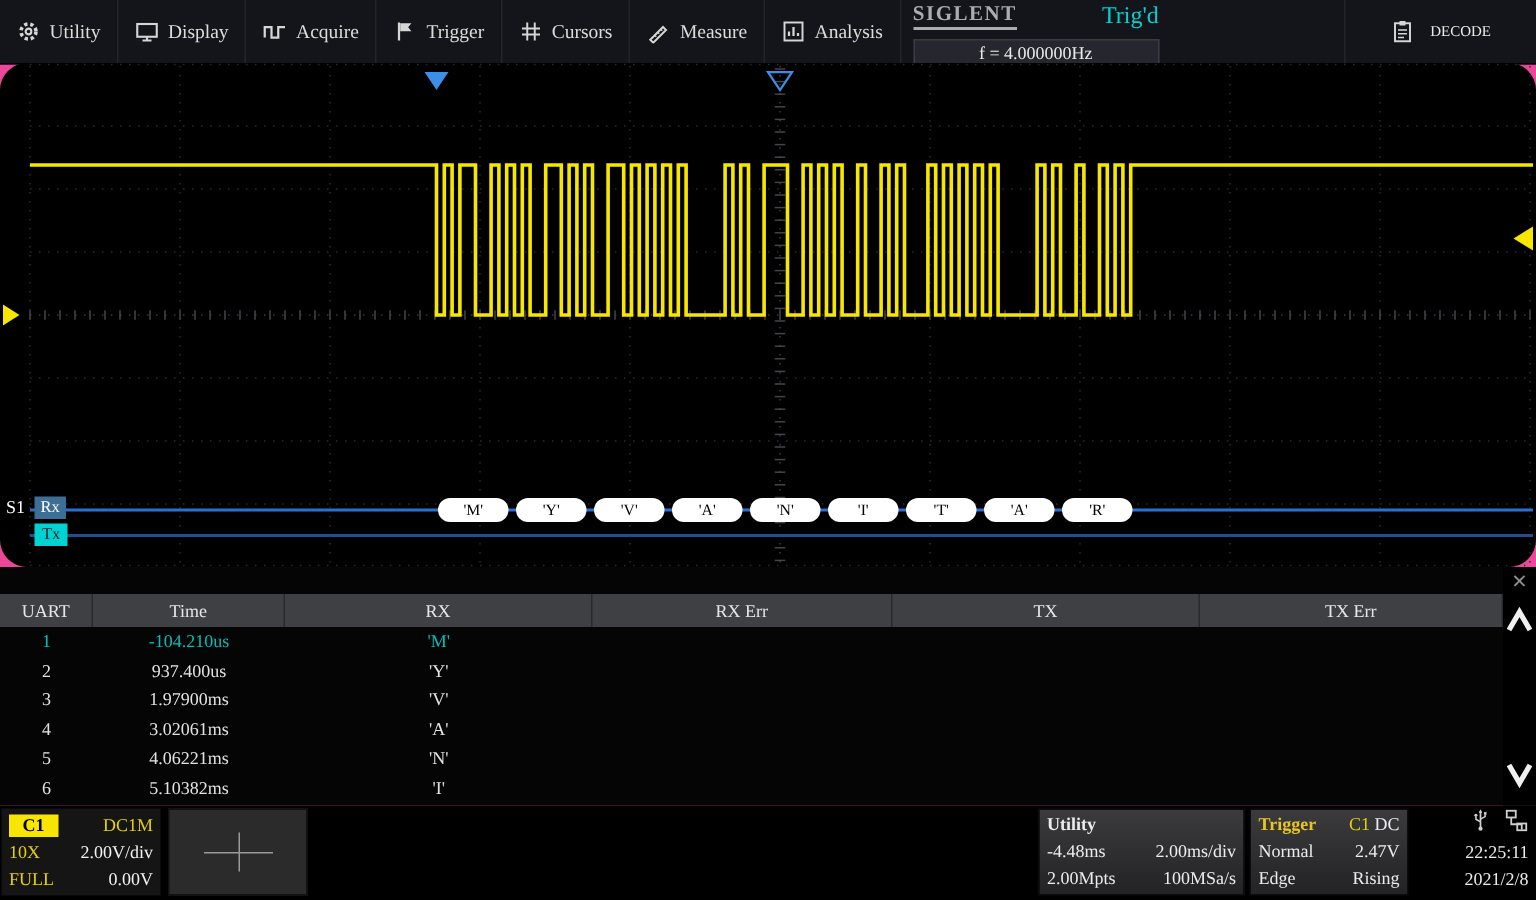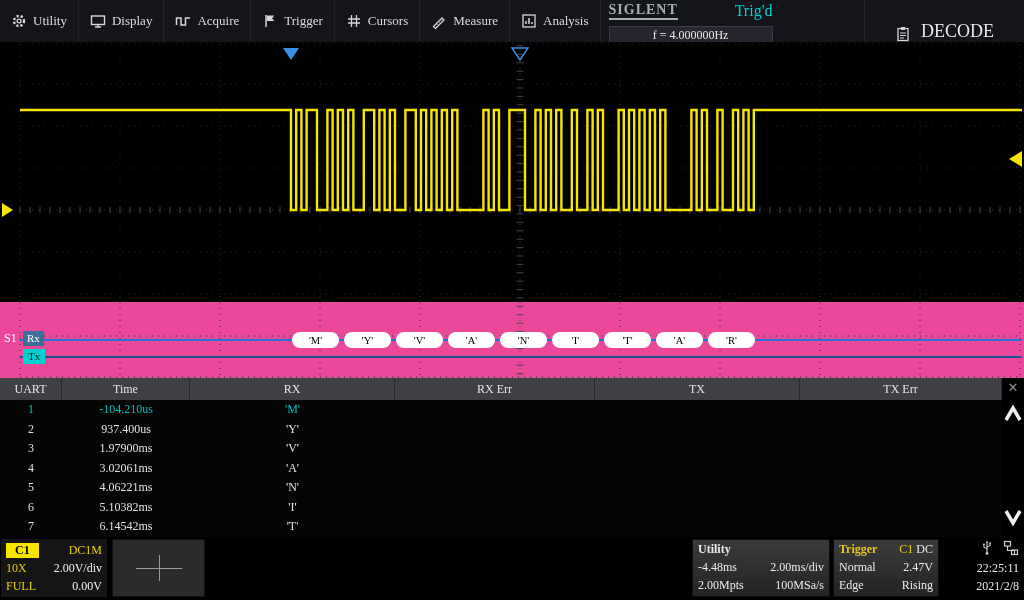--- a/index.html
+++ b/index.html
@@ -11,37 +11,37 @@
           display:flex;align-items:stretch;border-bottom:1px solid #000;}
   .menu{display:flex;}
   .menu-item{display:flex;align-items:center;gap:6px;padding:0 11px;border-right:1px solid #23242b;
              font-size:13px;color:#dcdcdc;white-space:nowrap;}
   .micon{width:16px;height:16px;display:inline-flex;align-items:center;justify-content:center;}
   .brand{width:164px;display:flex;flex-direction:column;justify-content:flex-start;gap:6px;padding:2px 8px;}
   .brand-row{display:flex;justify-content:space-between;align-items:center;}
   .logo{color:#a8adb3;font-weight:bold;font-size:14px;letter-spacing:1px;border-bottom:2px solid #a8adb3;line-height:1.15;}
   .trig{font-size:16px;}
   .freq{background:#26272e;border:1px solid #3a3b44;color:#eaeaea;font-size:12px;text-align:center;padding:1px 0;}
-  .decode-btn{margin-left:auto;display:flex;align-items:flex-end;gap:10px;padding:0 30px;
-              border-left:1px solid #23242b;font-size:18px;color:#eaeaea;}
+  .decode-btn{margin-left:auto;display:flex;align-items:center;gap:10px;padding:0 30px;
+              border-left:1px solid #23242b;font-size:10px;color:#eaeaea;}
 
   
-  .scope{position:absolute;top:42px;left:0;width:1024px;height:260px;background:#000;}
+  .scope{position:absolute;top:42px;left:0;width:1024px;height:336px;background:#000;border-radius:18px;}
   .scope svg{position:absolute;top:0;left:0;}
   .buslabel{position:absolute;font-size:12px;line-height:15px;}
   .s1{left:4px;top:289px;color:#fff;}
   .rx{left:23px;top:289px;background:#3d6f96;color:#fff;padding:0 4px;font-size:11px;}
   .tx{left:23px;top:307px;background:#00dcdc;color:#00222a;padding:0 5px;font-size:11px;}
   .bubble{position:absolute;top:290px;height:16px;background:#fff;color:#000;border-radius:8px;
           font-size:10.5px;display:flex;align-items:center;justify-content:center;}
 
   
   .dtable{position:absolute;top:378px;left:0;width:1024px;height:159px;background:#050505;}
   .thead{display:grid;grid-template-columns:62px 128px 205px 200px 205px 202px;width:1002px;height:22px;
-         background:#3f4044;}
+         background:#3f4044;margin-top:18px;}
   .hcell{display:flex;align-items:center;justify-content:center;font-size:12px;color:#e6e6e6;
          border-right:1px solid #2a2a2e;}
   .trow{display:grid;grid-template-columns:62px 128px 205px 200px 205px 202px;width:1002px;height:19.5px;}
   .tcell{display:flex;align-items:center;justify-content:center;font-size:12px;color:#e2e2e2;}
   .trow.sel .tcell{color:#00bfbf;}
   .right-rail{position:absolute;top:0;right:0;width:22px;height:159px;background:#000;
               display:flex;flex-direction:column;align-items:center;}
   .close-x{margin-top:2px;color:#8f8f8f;font-size:13px;line-height:16px;}
   .sc-up{margin-top:6px;}
   .sc-down{margin-top:auto;margin-bottom:4px;}

